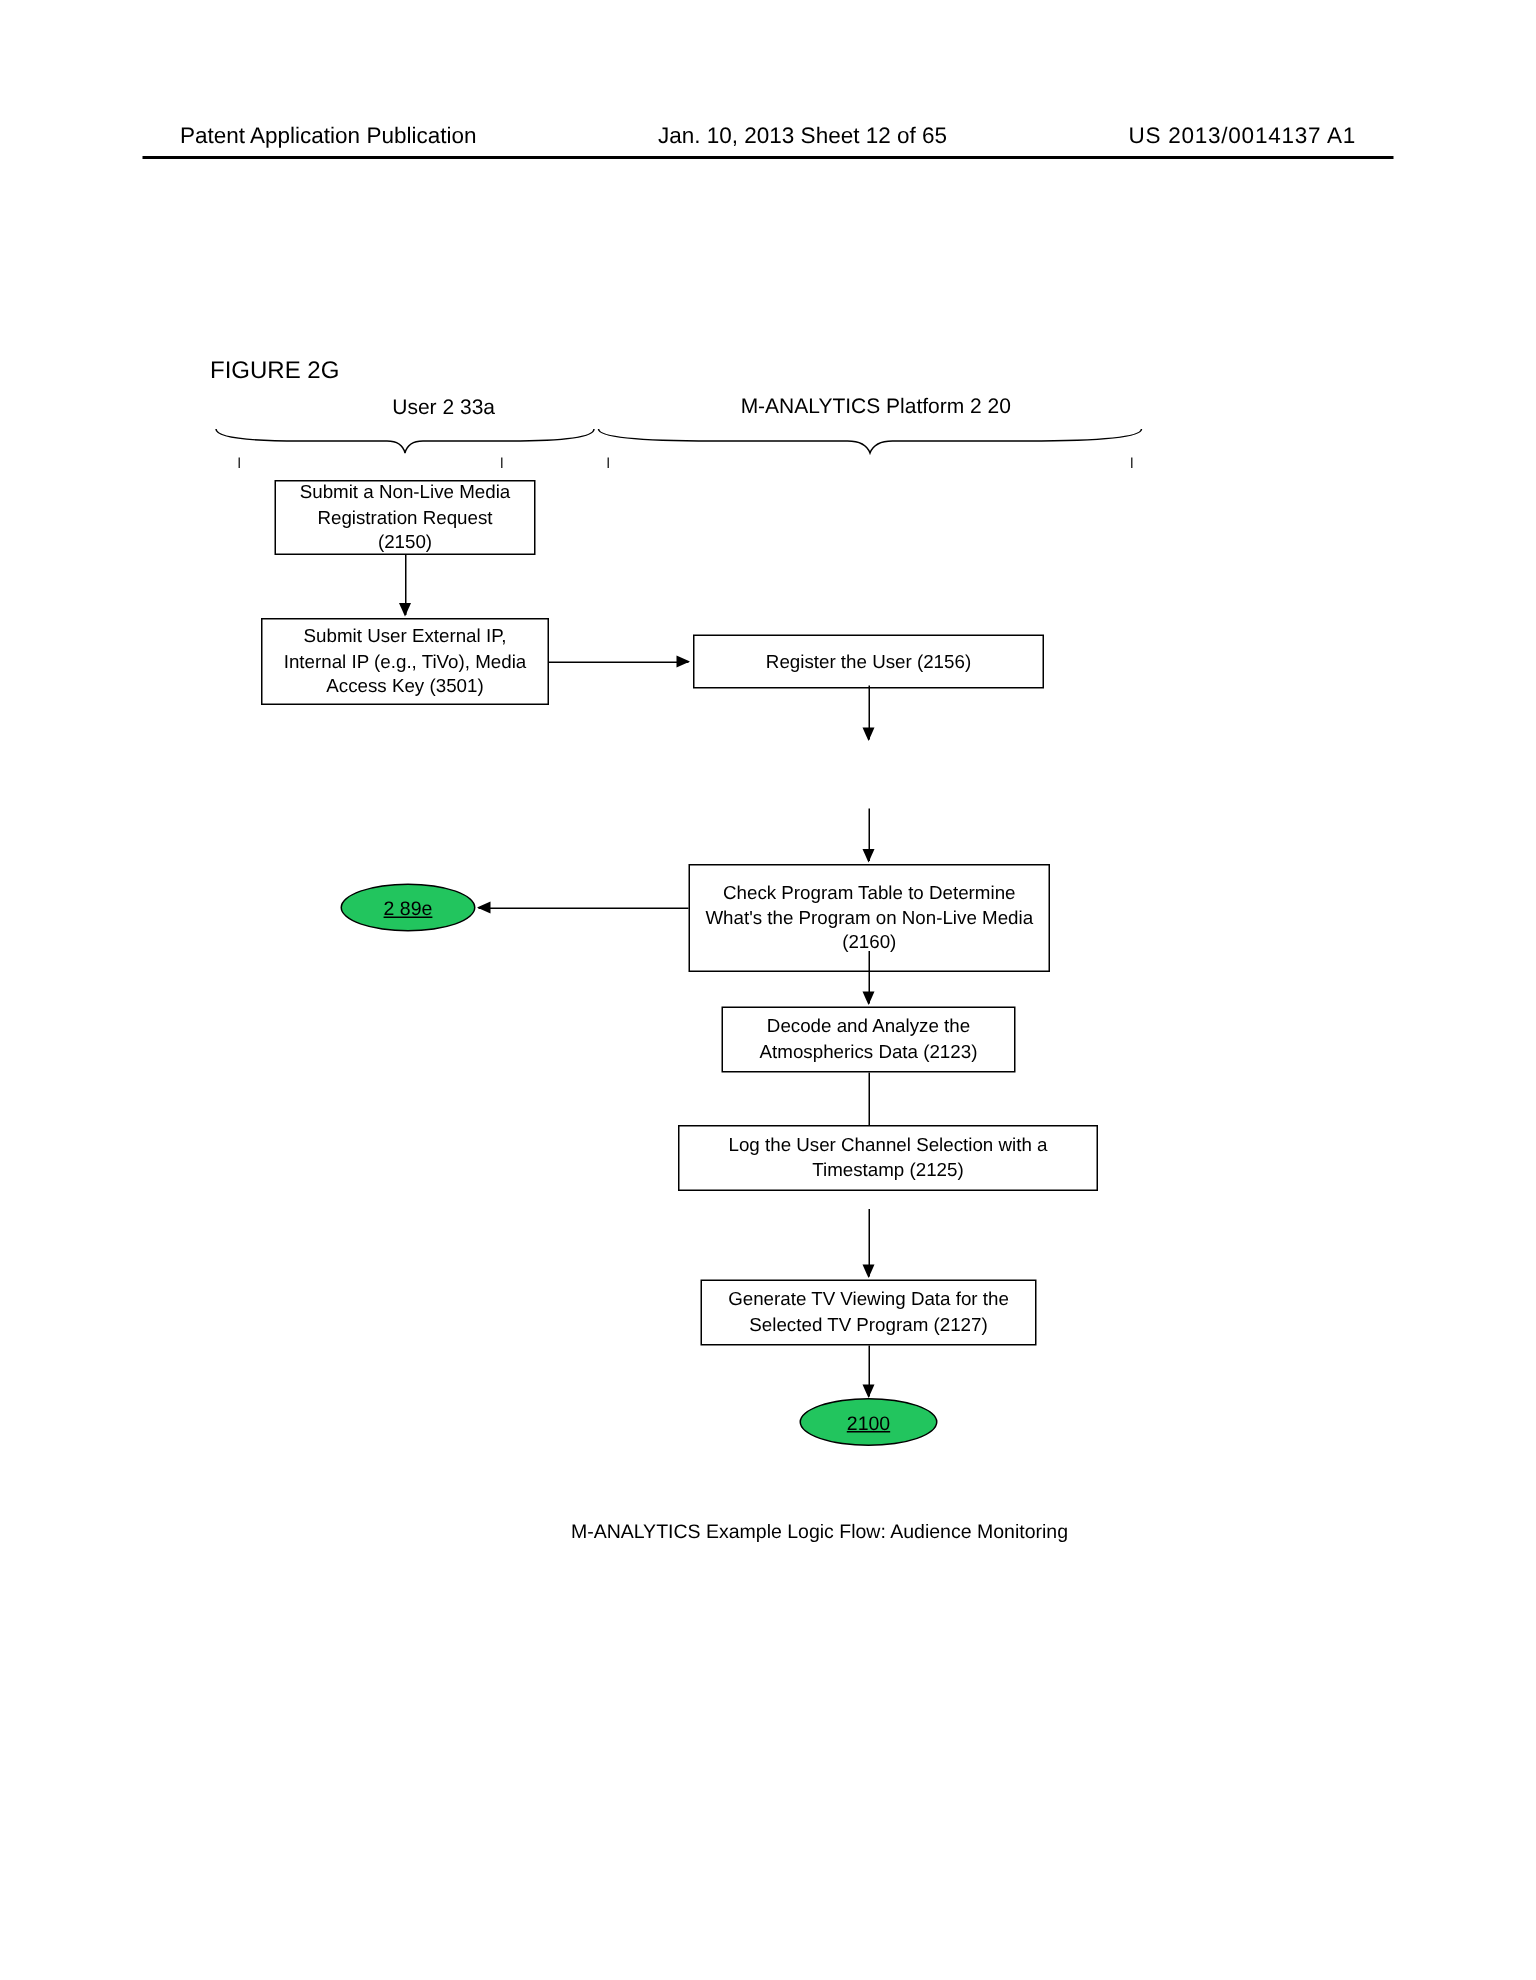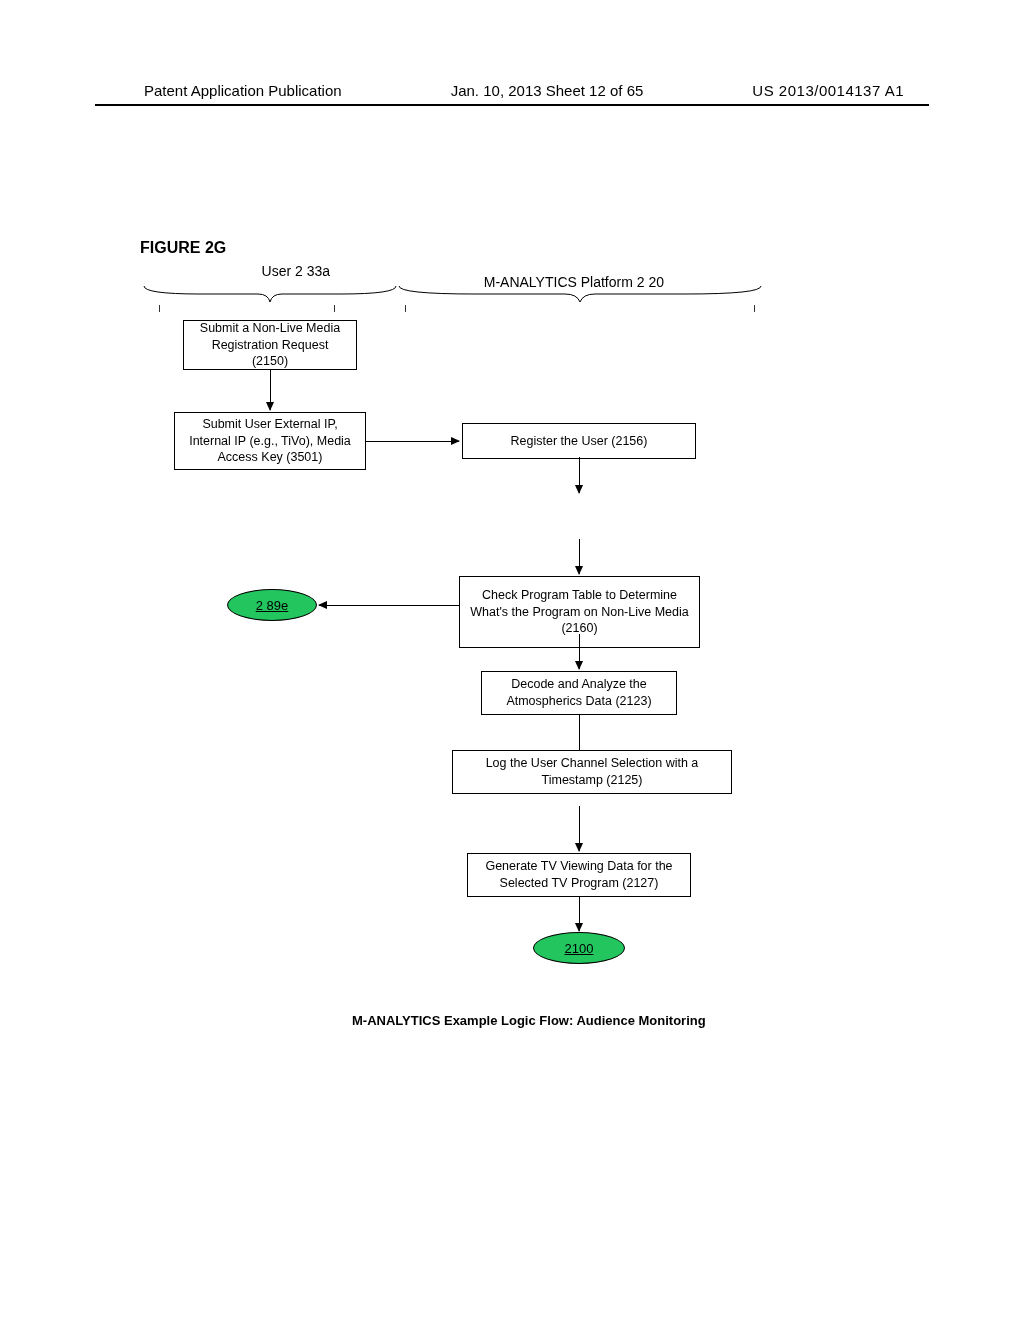--- a/index.html
+++ b/index.html
@@ -14,34 +14,34 @@
     .header {
       position: absolute;
       top: 82px;
       left: 0;
       right: 0;
       display: flex;
       justify-content: space-between;
       padding: 0 120px 0 120px;
       font-size: 15px;
     }
-    .header .left { font-weight: normal; margin-left: 24px; }
+    .header .left { font-weight: normal; }
     .header .mid { font-weight: normal; }
     .header .right { font-weight: normal; letter-spacing: 0.5px; }
     .hr {
       position: absolute;
       top: 104px;
       left: 95px;
       right: 95px;
       height: 2px;
       background: #000;
     }
     .figure-label {
       position: absolute;
-      font-weight: bold;
+      font-weight: normal;
       font-size: 16px;
     }
     .lane-header {
       position: absolute;
       font-size: 14px;
       text-align: right;
     }
     .brace {
       position: absolute;
     }
@@ -111,22 +111,21 @@
       left: -1px;
       top: -4px;
       width: 0; height: 0;
       border-top: 4.5px solid transparent;
       border-bottom: 4.5px solid transparent;
       border-right: 9px solid #000;
     }
     .caption {
       position: absolute;
       font-size: 13px;
-      text-align: left;
-      font-weight: bold;
+      text-align: right;
     }
     .tick {
       position: absolute;
       width: 1px;
       height: 7px;
       background: #333;
     }
   </style>
 </head>
 <body>
@@ -134,21 +133,21 @@
 <div class="header">
   <span class="left">Patent Application Publication</span>
   <span class="mid">Jan. 10, 2013   Sheet 12 of 65</span>
   <span class="right">US 2013/0014137 A1</span>
 </div>
 <div class="hr"></div>
 
 <div class="figure-label" style="left:140px; top:239px;">FIGURE 2G</div>
 
 <div class="lane-header" style="left:210px; top:263px; width:120px;">User 2 33a</div>
-<div class="lane-header" style="left:444px; top:262px; width:220px;margin-top:12px;">M-ANALYTICS  Platform 2 20</div>
+<div class="lane-header" style="left:454px; top:262px; width:220px;">M-ANALYTICS  Platform 2 20</div>
 
 <svg class="brace" style="left:140px; top:282px;" width="260" height="22">
   <path d="M4 4 Q4 12 60 12 L118 12 Q128 12 130 20 Q132 12 142 12 L200 12 Q256 12 256 4" fill="none" stroke="#000" stroke-width="1"></path>
 </svg>
 <svg class="brace" style="left:395px; top:282px;" width="370" height="22">
   <path d="M4 4 Q4 12 80 12 L170 12 Q182 12 185 20 Q188 12 200 12 L290 12 Q366 12 366 4" fill="none" stroke="#000" stroke-width="1"></path>
 </svg>
 
 <div class="tick" style="left:159px; top:305px;"></div>
 <div class="tick" style="left:334px; top:305px;"></div>

